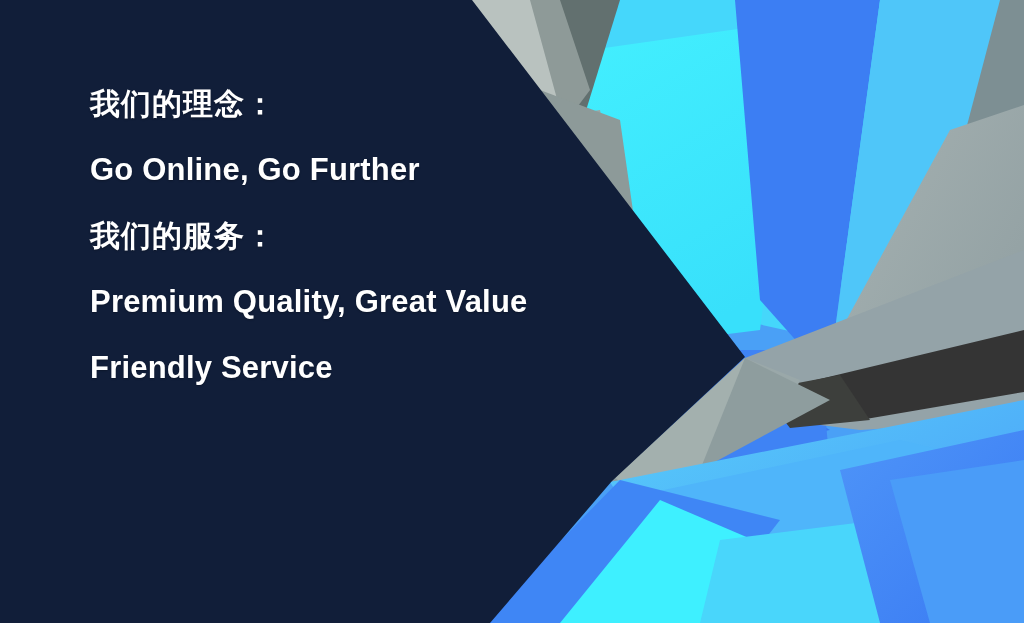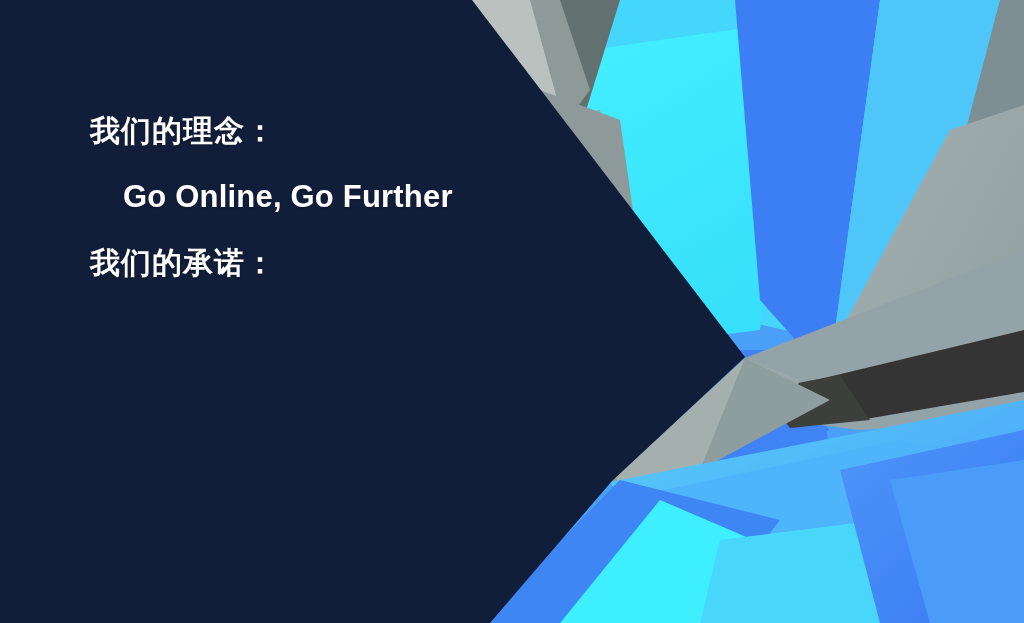--- a/index.html
+++ b/index.html
@@ -25,40 +25,39 @@
   #text-panel{
     position:absolute;
     top:0;left:0;
     width:560px;height:623px;
     z-index:5;
     pointer-events:none;
   }
   .tagline-list{
     position:absolute;
     left:90px;
-    top:98px;
+    top:71px;
     margin:0;padding:0;
     list-style:none;
   }
   .tagline{
     color:#ffffff;
     font-size:31px;
     font-weight:bold;
     line-height:66px;
     letter-spacing:0.2px;
     white-space:nowrap;
     text-shadow:0 1px 2px rgba(0,0,0,0.25);
   }
   .tagline.zh{
     font-size:30px;
     letter-spacing:1px;
   }
   .tagline.en{
     font-size:31px;
-    margin-left:33px;
   }
 </style>
 </head>
 <body>
 
 <div id="banner">
 
   <svg id="poly-bg" viewBox="0 0 1024 623" preserveAspectRatio="none" shape-rendering="geometricPrecision">
     <defs>
       <linearGradient id="gSky" x1="0" y1="0" x2="1" y2="1">
@@ -131,17 +130,19 @@
     <polygon points="470,130 600,110 640,330 520,350 470,300" fill="#9aa7a5"></polygon>
     <polygon points="540,90 620,120 650,330 560,340" fill="#8d9a99"></polygon>
 
     <polygon points="0,0 472,0 745,357 612,481 490,623 0,623" fill="#111e39"></polygon>
   </svg>
 
   <div id="text-panel">
     <ul class="tagline-list">
       <li class="tagline zh">我们的理念：</li>
       <li class="tagline en">Go Online, Go Further</li>
-      <li class="tagline zh">我们的承诺：</li>
+      <li class="tagline zh">我们的服务：</li>
+      <li class="tagline en">Premium Quality, Great Value</li>
+      <li class="tagline en">Friendly Service</li>
     </ul>
   </div>
 
 </div>
 
 </body></html>

